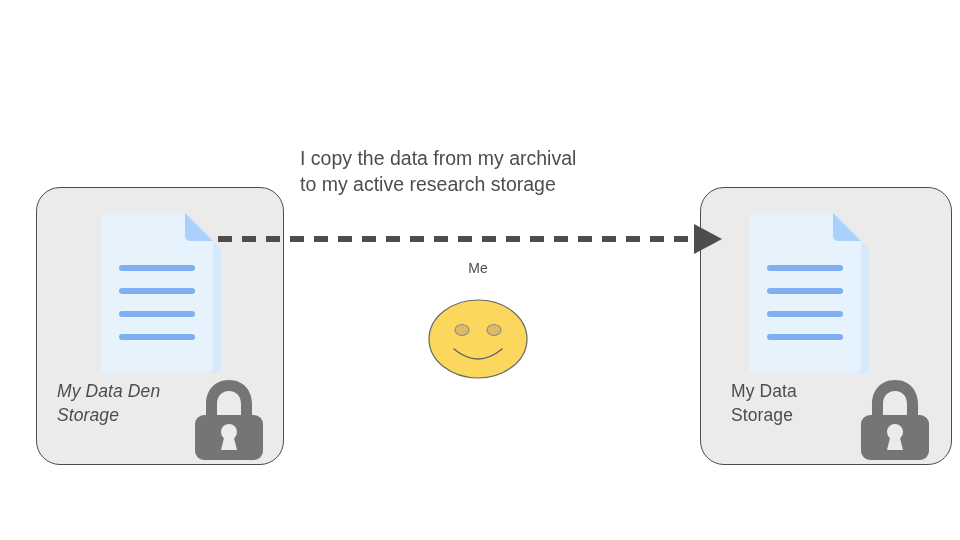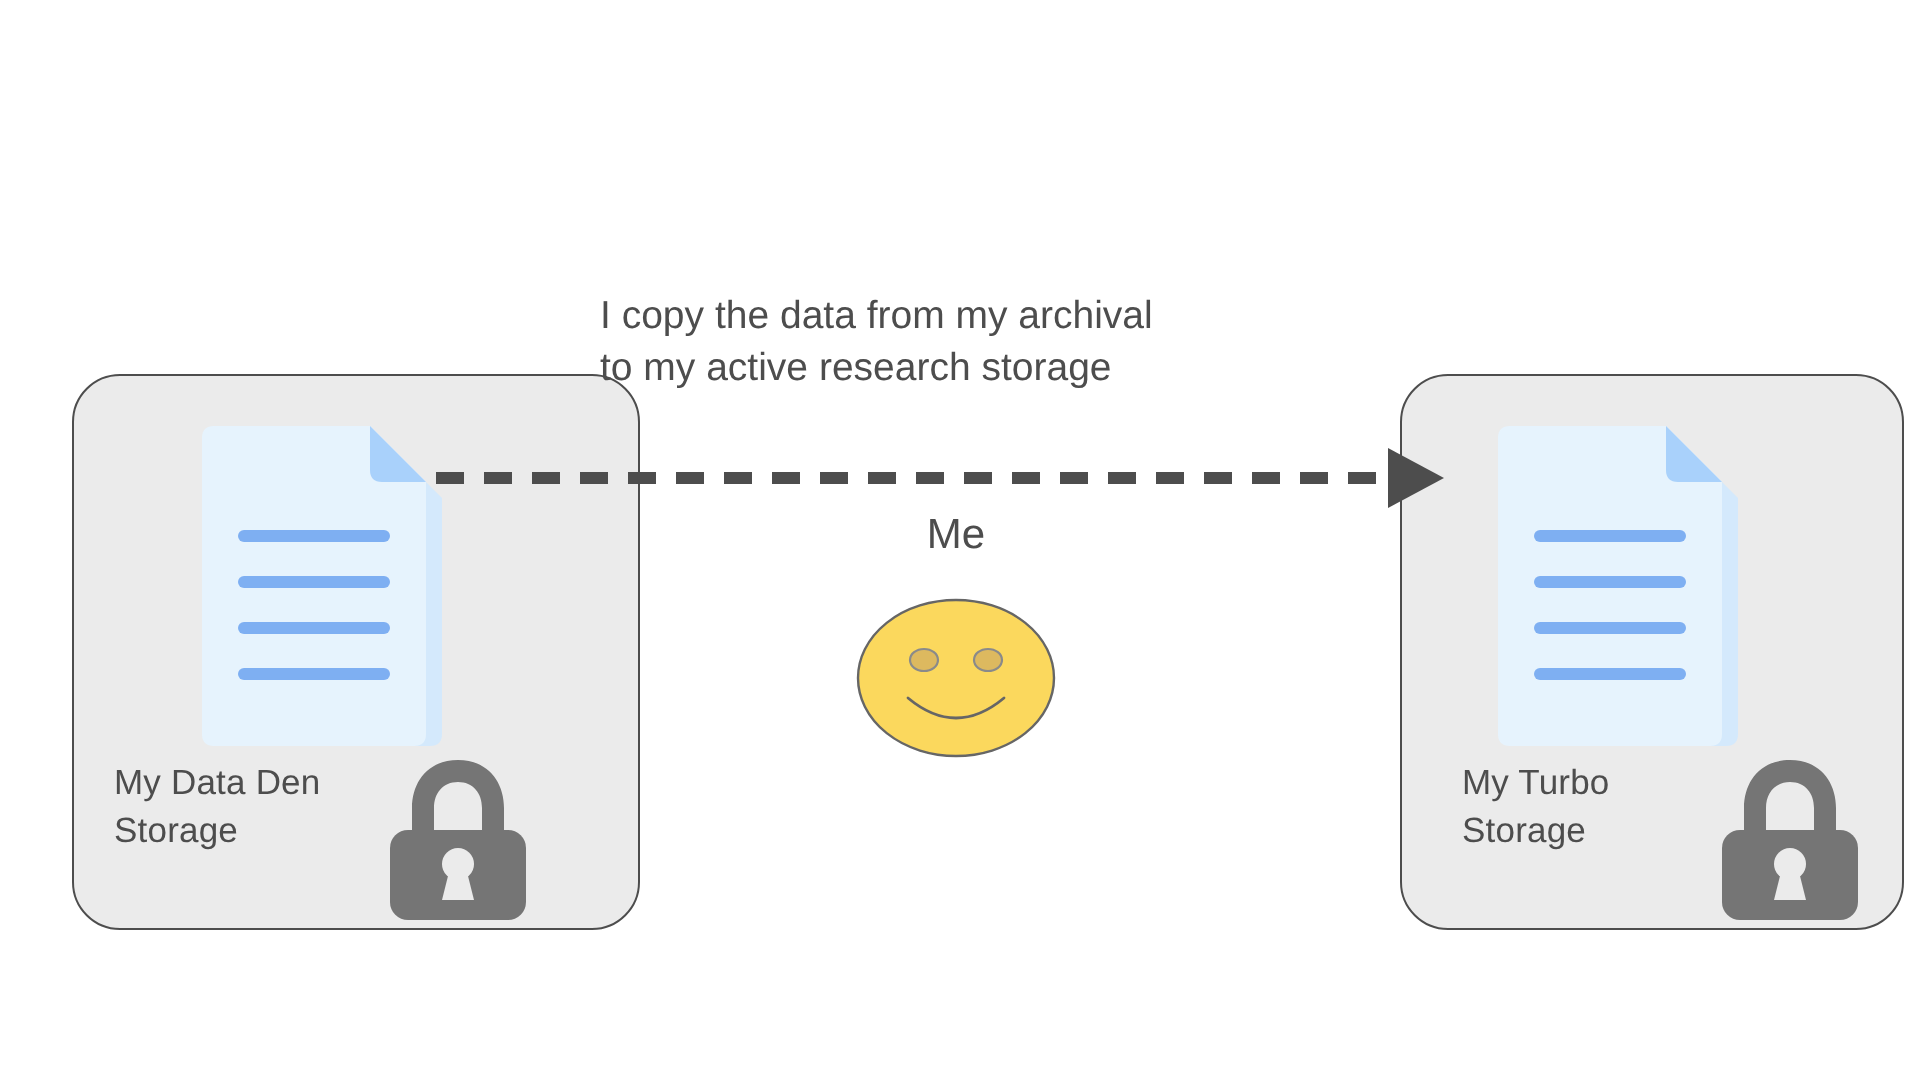--- a/index.html
+++ b/index.html
@@ -28,21 +28,21 @@
   }
 
   
   .storage-box {
     position: absolute;
     background: #ebebeb;
     border: 1.4px solid #4d4d4d;
     border-radius: 24px;
     box-sizing: border-box;
   }
-  #box-left  { left: 36px;  top: 187px; width: 284px; height: 278px; }
+  #box-left  { left: 36px;  top: 187px; width: 248px; height: 278px; font-style: italic; }
   #box-right { left: 700px; top: 187px; width: 252px; height: 278px; }
 
   .doc-icon {
     position: absolute;
     width: 120px;
     height: 160px;
   }
   #doc-left  { left: 64px;  top: 25px; }
   #doc-right { left: 48px;  top: 25px; }
 
@@ -86,21 +86,21 @@
   }
 
   
   #person-label {
     position: absolute;
     left: 408px;
     top: 256px;
     width: 140px;
     text-align: center;
     color: #4d4d4d;
-    font-size: 21px;
+    font-size: 14px;
     line-height: 24px;
   }
   #smiley {
     position: absolute;
     left: 428px;
     top: 299px;
     width: 100px;
     height: 80px;
   }
 </style>
@@ -149,21 +149,21 @@
         </g>
       </svg>
 
       <svg class="lock-icon" id="lock-right" viewBox="0 0 72 82">
         <path d="M36 2 C21 2 13 13 13 26 L13 42 L24 42 L24 26 C24 18.5 28.5 13 36 13 C43.5 13 48 18.5 48 26 L48 42 L59 42 L59 26 C59 13 51 2 36 2 Z" fill="#757575"></path>
         <rect x="2" y="37" width="68" height="45" rx="9" fill="#757575"></rect>
         <circle cx="36" cy="54" r="8" fill="#ebebeb"></circle>
         <path d="M32 56 L40 56 L44 72 L28 72 Z" fill="#ebebeb"></path>
       </svg>
 
-      <div class="box-label" id="label-right">My Turbo
+      <div class="box-label" id="label-right">My Data
 Storage</div>
     </div>
 
     <svg id="arrow-layer" viewBox="0 0 960 540">
       <line x1="218" y1="239" x2="696" y2="239" stroke="#4d4d4d" stroke-width="6" stroke-dasharray="14 10"></line>
       <path d="M694 224 L722 239 L694 254 Z" fill="#4d4d4d"></path>
     </svg>
 
     <div id="caption">I copy the data from my archival
 to my active research storage</div>

